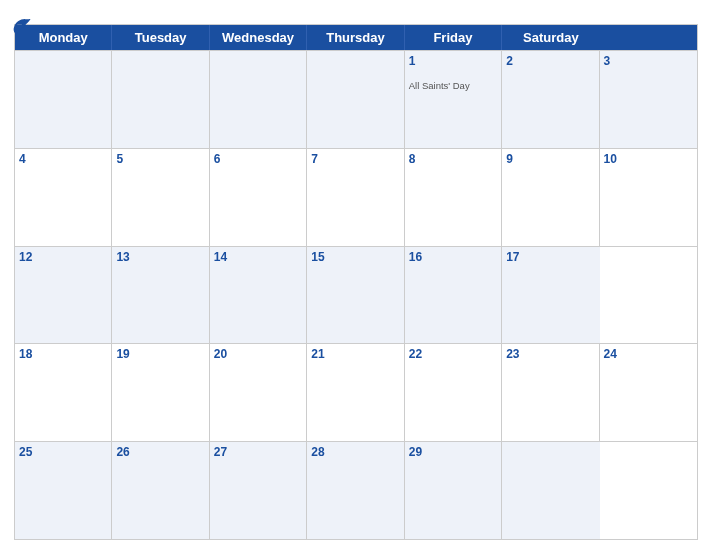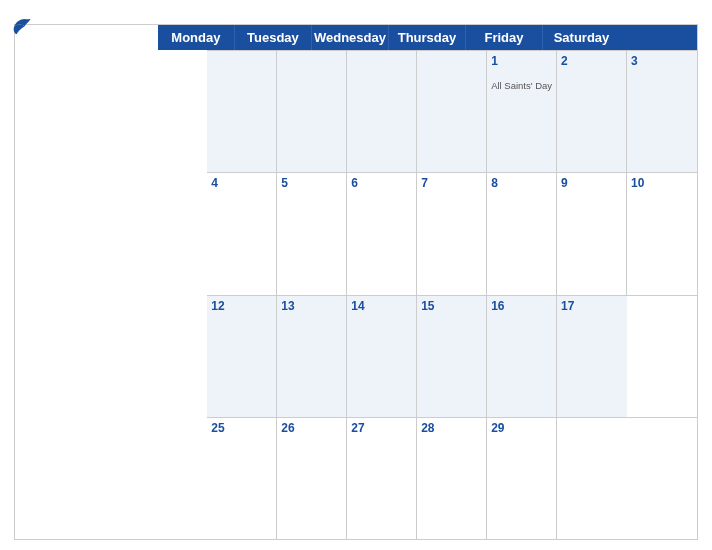--- a/index.html
+++ b/index.html
@@ -72,21 +72,20 @@
       top: 50%;
       transform: translateY(-50%);
       font-size: 13px;
       color: #333;
     }
     .calendar {
       flex: 1;
       display: flex;
       flex-direction: column;
       border: 1px solid #ccc;
-      align-items: flex-end;
     }
     .day-headers {
       display: grid;
       grid-template-columns: repeat(7, 1fr);
       background: #1a4fa0;
     }
     .day-header {
       color: #fff;
       text-align: center;
       font-size: 13px;
@@ -235,20 +234,43 @@
           </div>
           <div class="day-cell">
             <span class="day-number weekend">16</span>
           </div>
           <div class="day-cell">
             <span class="day-number weekend">17</span>
           </div>
         </div>
         <div class="week-row">
           <div class="day-cell">
+            <span class="day-number">18</span>
+          </div>
+          <div class="day-cell">
+            <span class="day-number">19</span>
+          </div>
+          <div class="day-cell">
+            <span class="day-number">20</span>
+          </div>
+          <div class="day-cell">
+            <span class="day-number">21</span>
+          </div>
+          <div class="day-cell">
+            <span class="day-number">22</span>
+          </div>
+          <div class="day-cell">
+            <span class="day-number weekend">23</span>
+          </div>
+          <div class="day-cell">
+            <span class="day-number weekend">24</span>
+          </div>
+        </div>
+        <div class="week-row">
+          <div class="day-cell">
             <span class="day-number">25</span>
           </div>
           <div class="day-cell">
             <span class="day-number">26</span>
           </div>
           <div class="day-cell">
             <span class="day-number">27</span>
           </div>
           <div class="day-cell">
             <span class="day-number">28</span>

